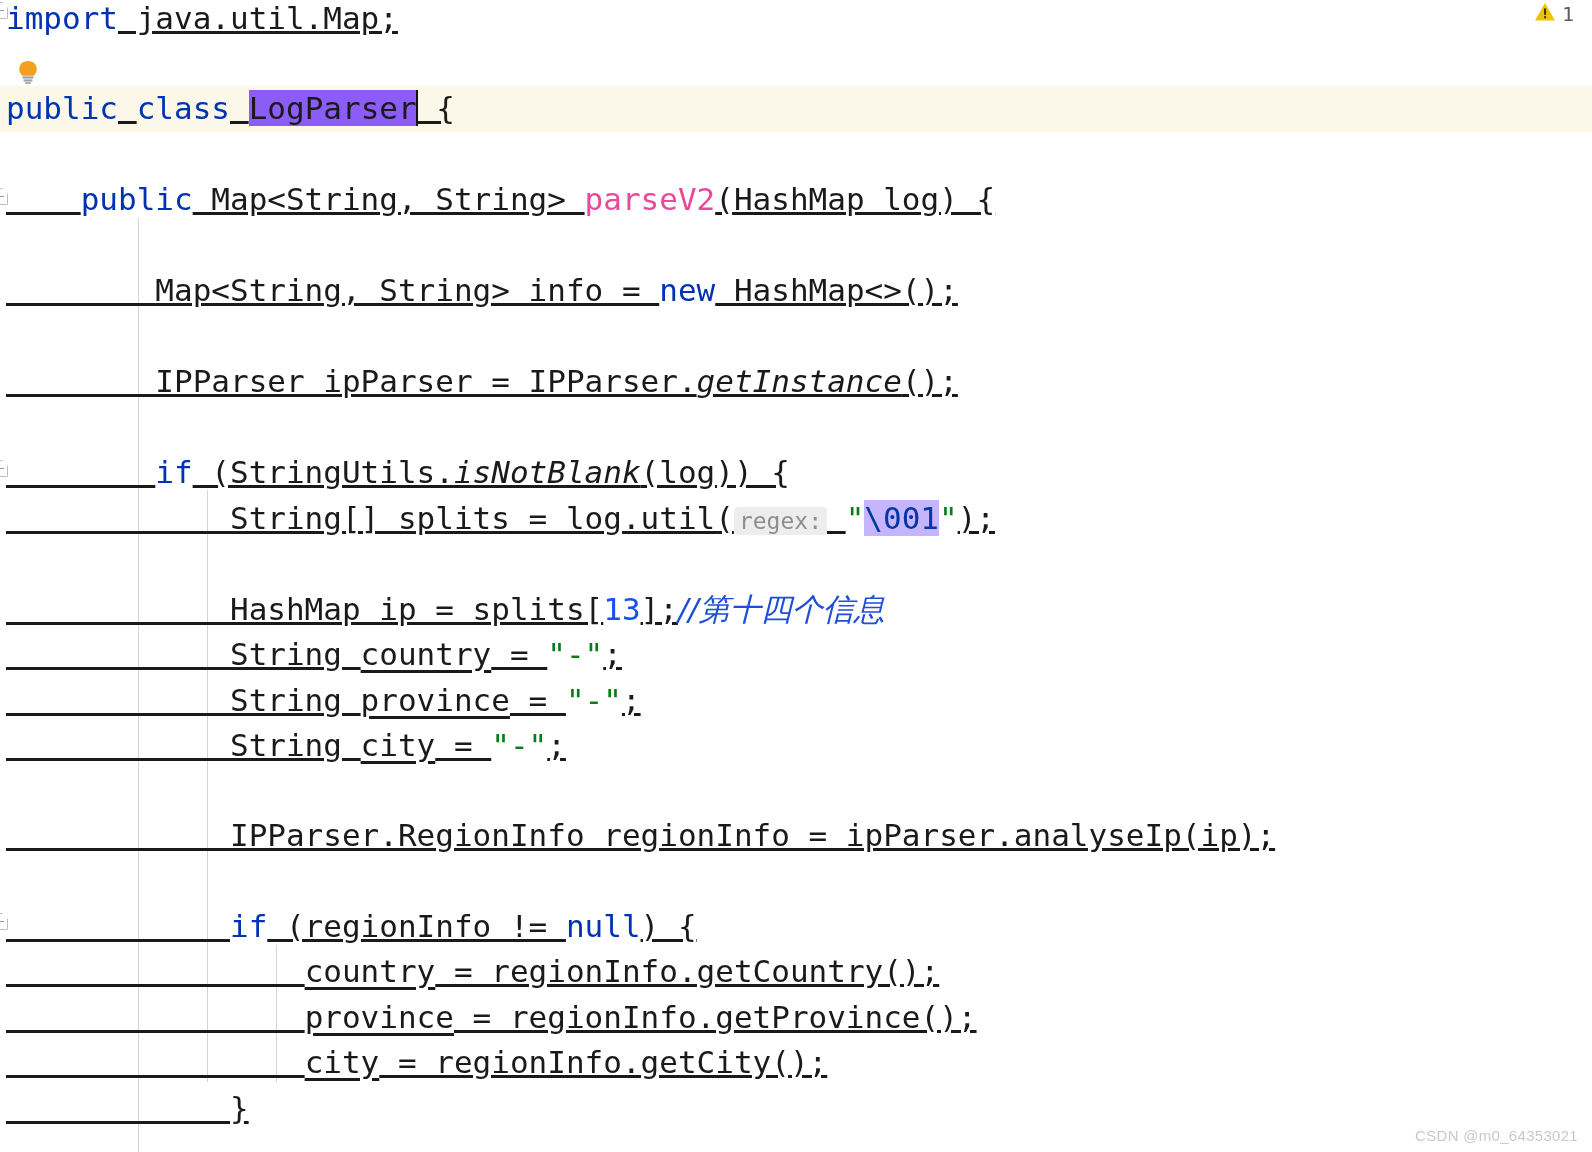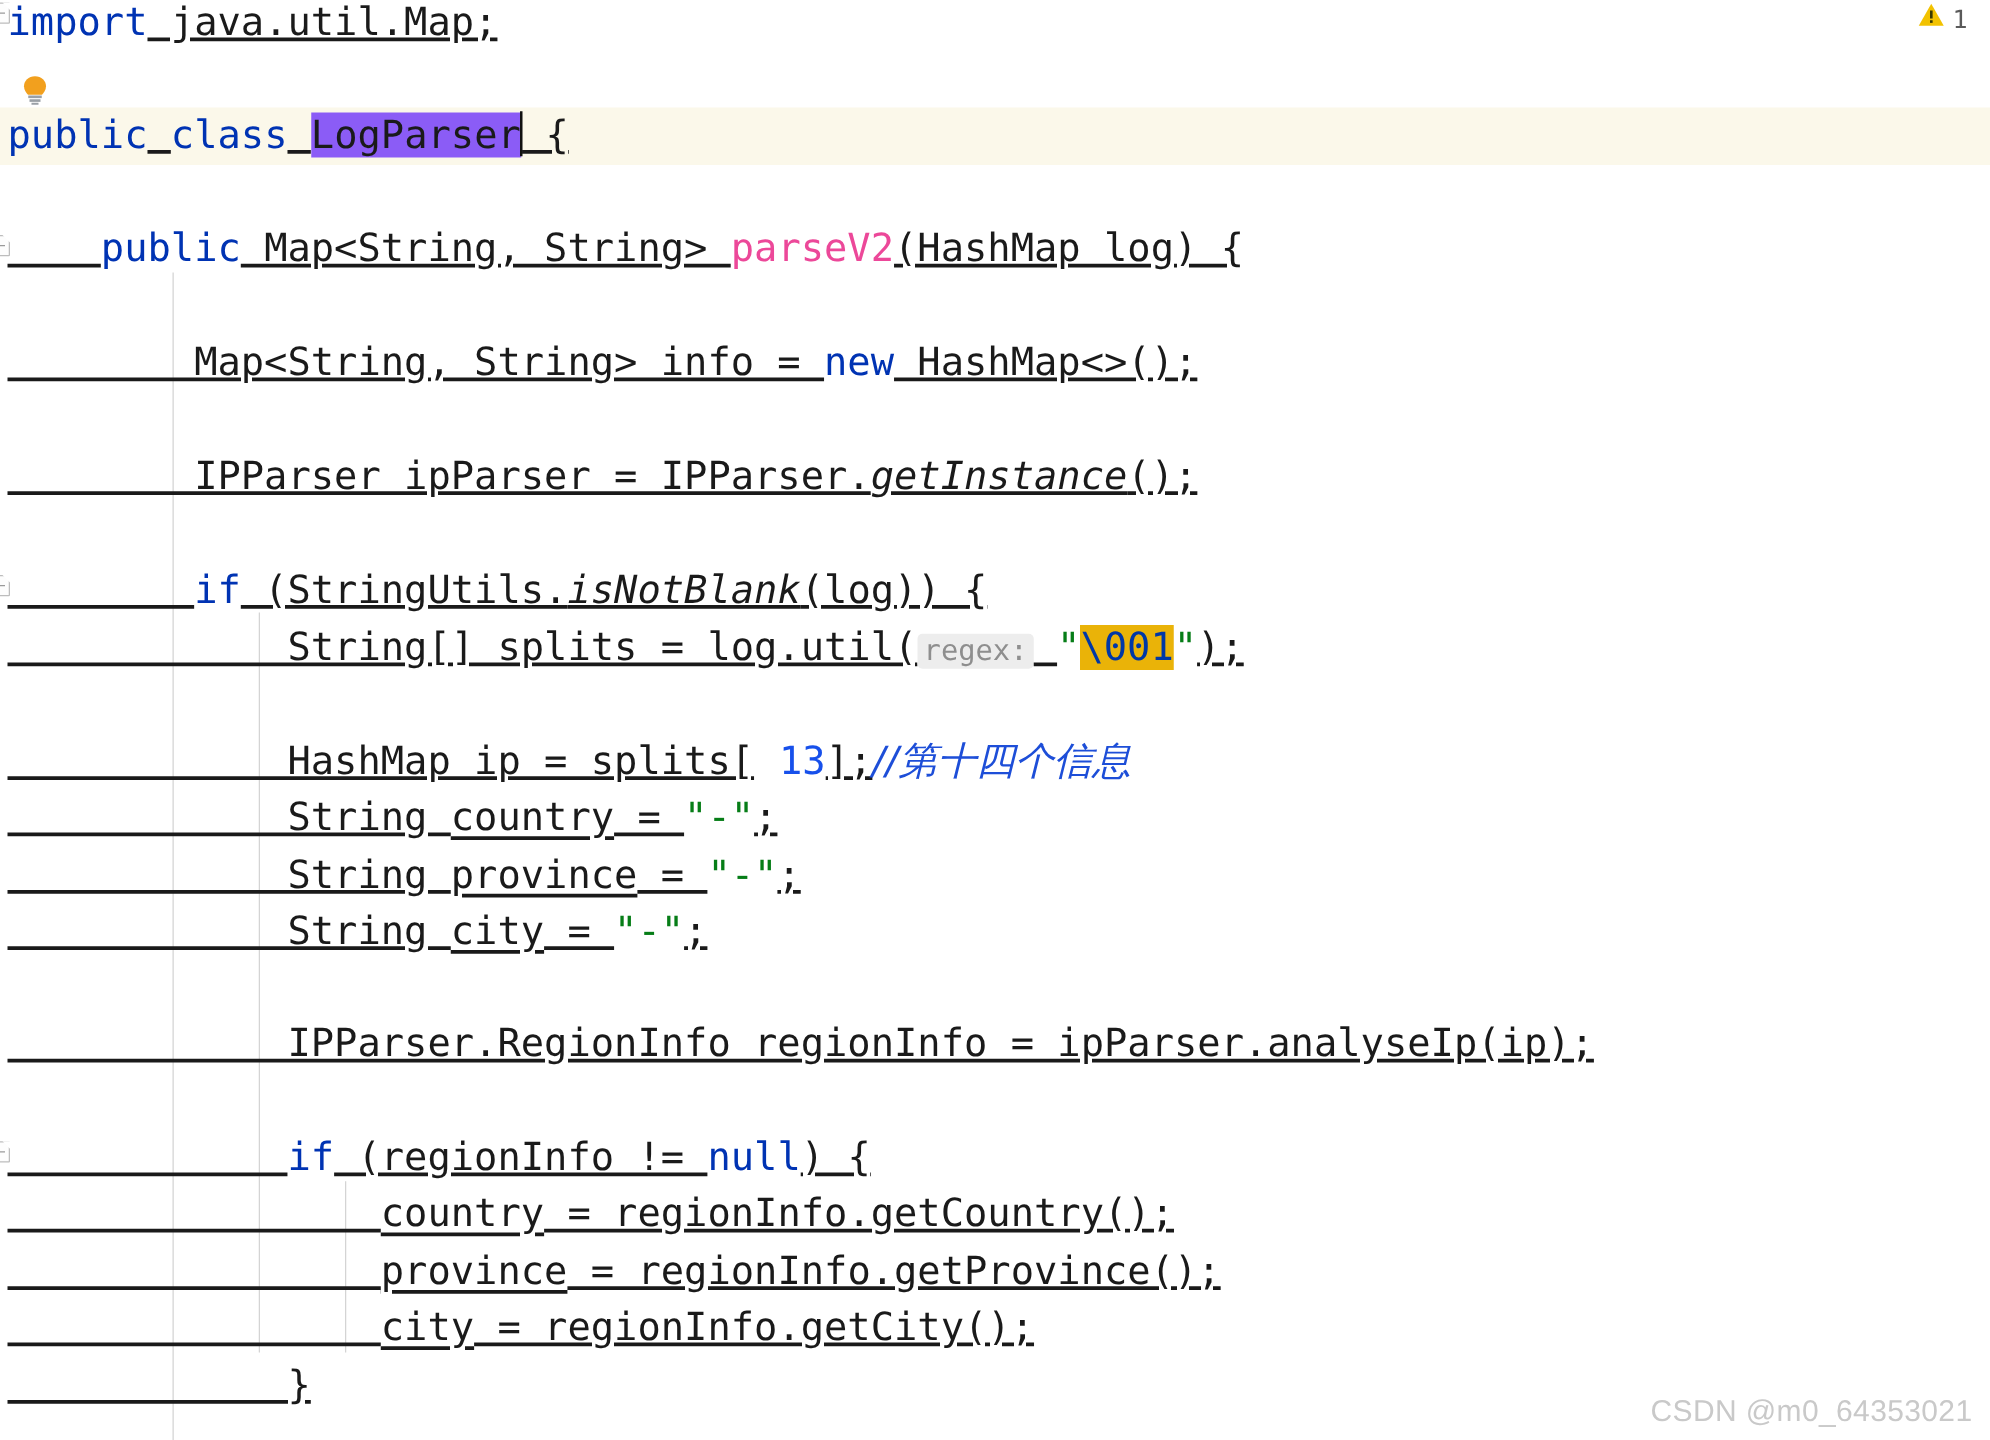--- a/index.html
+++ b/index.html
@@ -123,24 +123,24 @@
     width: 1592px;
     height: 45.6px;
     white-space: pre;
   }
 
   
   .kw       { color: #0033b3; }           
   .plain    { color: #1a1a1a; text-decoration: underline; }
   .method   { color: #ec4899; }           
   .static   { font-style: italic; }       
-  .num      { color: #1750eb; margin-left: 20px; }
+  .num      { color: #1750eb; }
   .str      { color: #067d17; }           
   .esc      { color: #0037a6; }           
-  .strhl    { background: #eab308; }      
+  .strhl    { background: #c4b5fd; }      
   .comment  { color: #1d4ed8; font-style: italic; }
   .reassigned { text-decoration: underline; text-decoration-color: #1a1a1a; text-underline-offset: 5px; }
 
   
   .hint {
     background: #ededed;
     color: #8e8e8e;
     border-radius: 4px;
     font-size: 23px;
     padding: 1px 5px;
@@ -162,21 +162,21 @@
 
   
   .cjk { font-family: "DejaVu Sans", "Liberation Serif", serif; font-style: italic; }
 
   
   .watermark {
     position: absolute;
     right: 14px;
     bottom: 8px;
     font-family: "Liberation Sans", sans-serif;
-    font-size: 24px;
+    font-size: 15px;
     color: #c9c9c9;
     letter-spacing: 0.3px;
     z-index: 7;
   }
 </style>
 </head>
 <body>
 
 <div id="editor">
 

